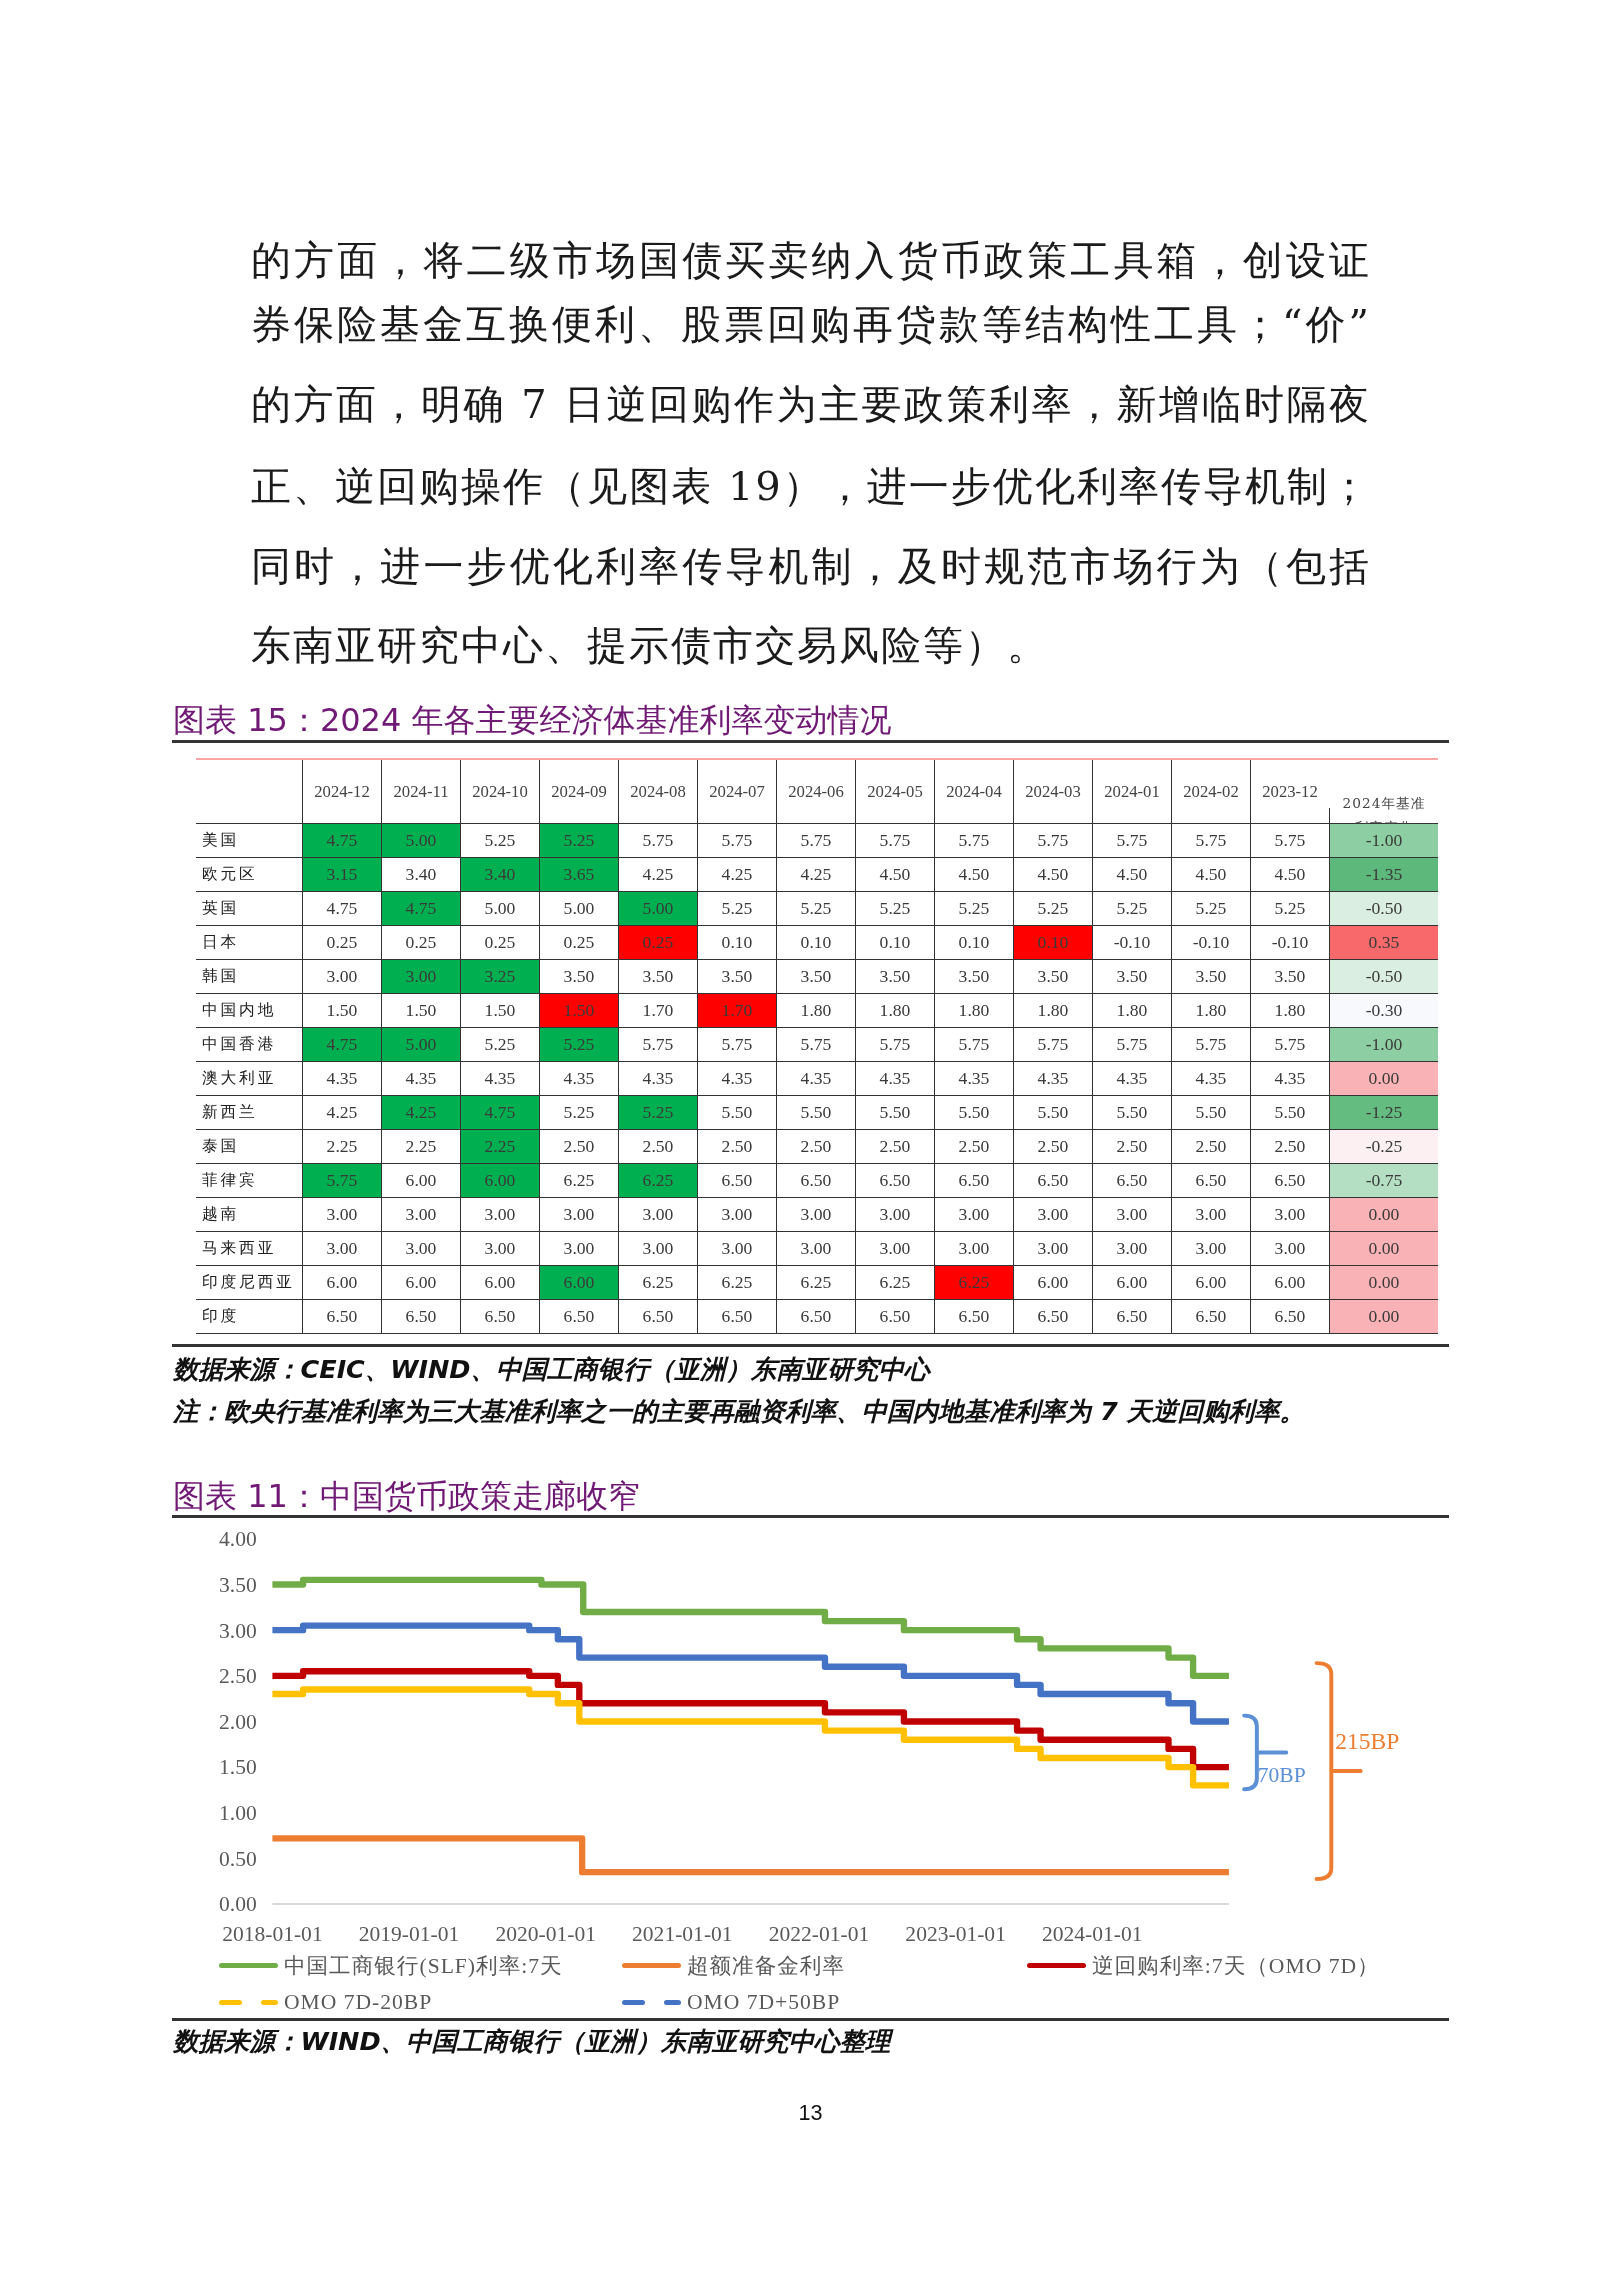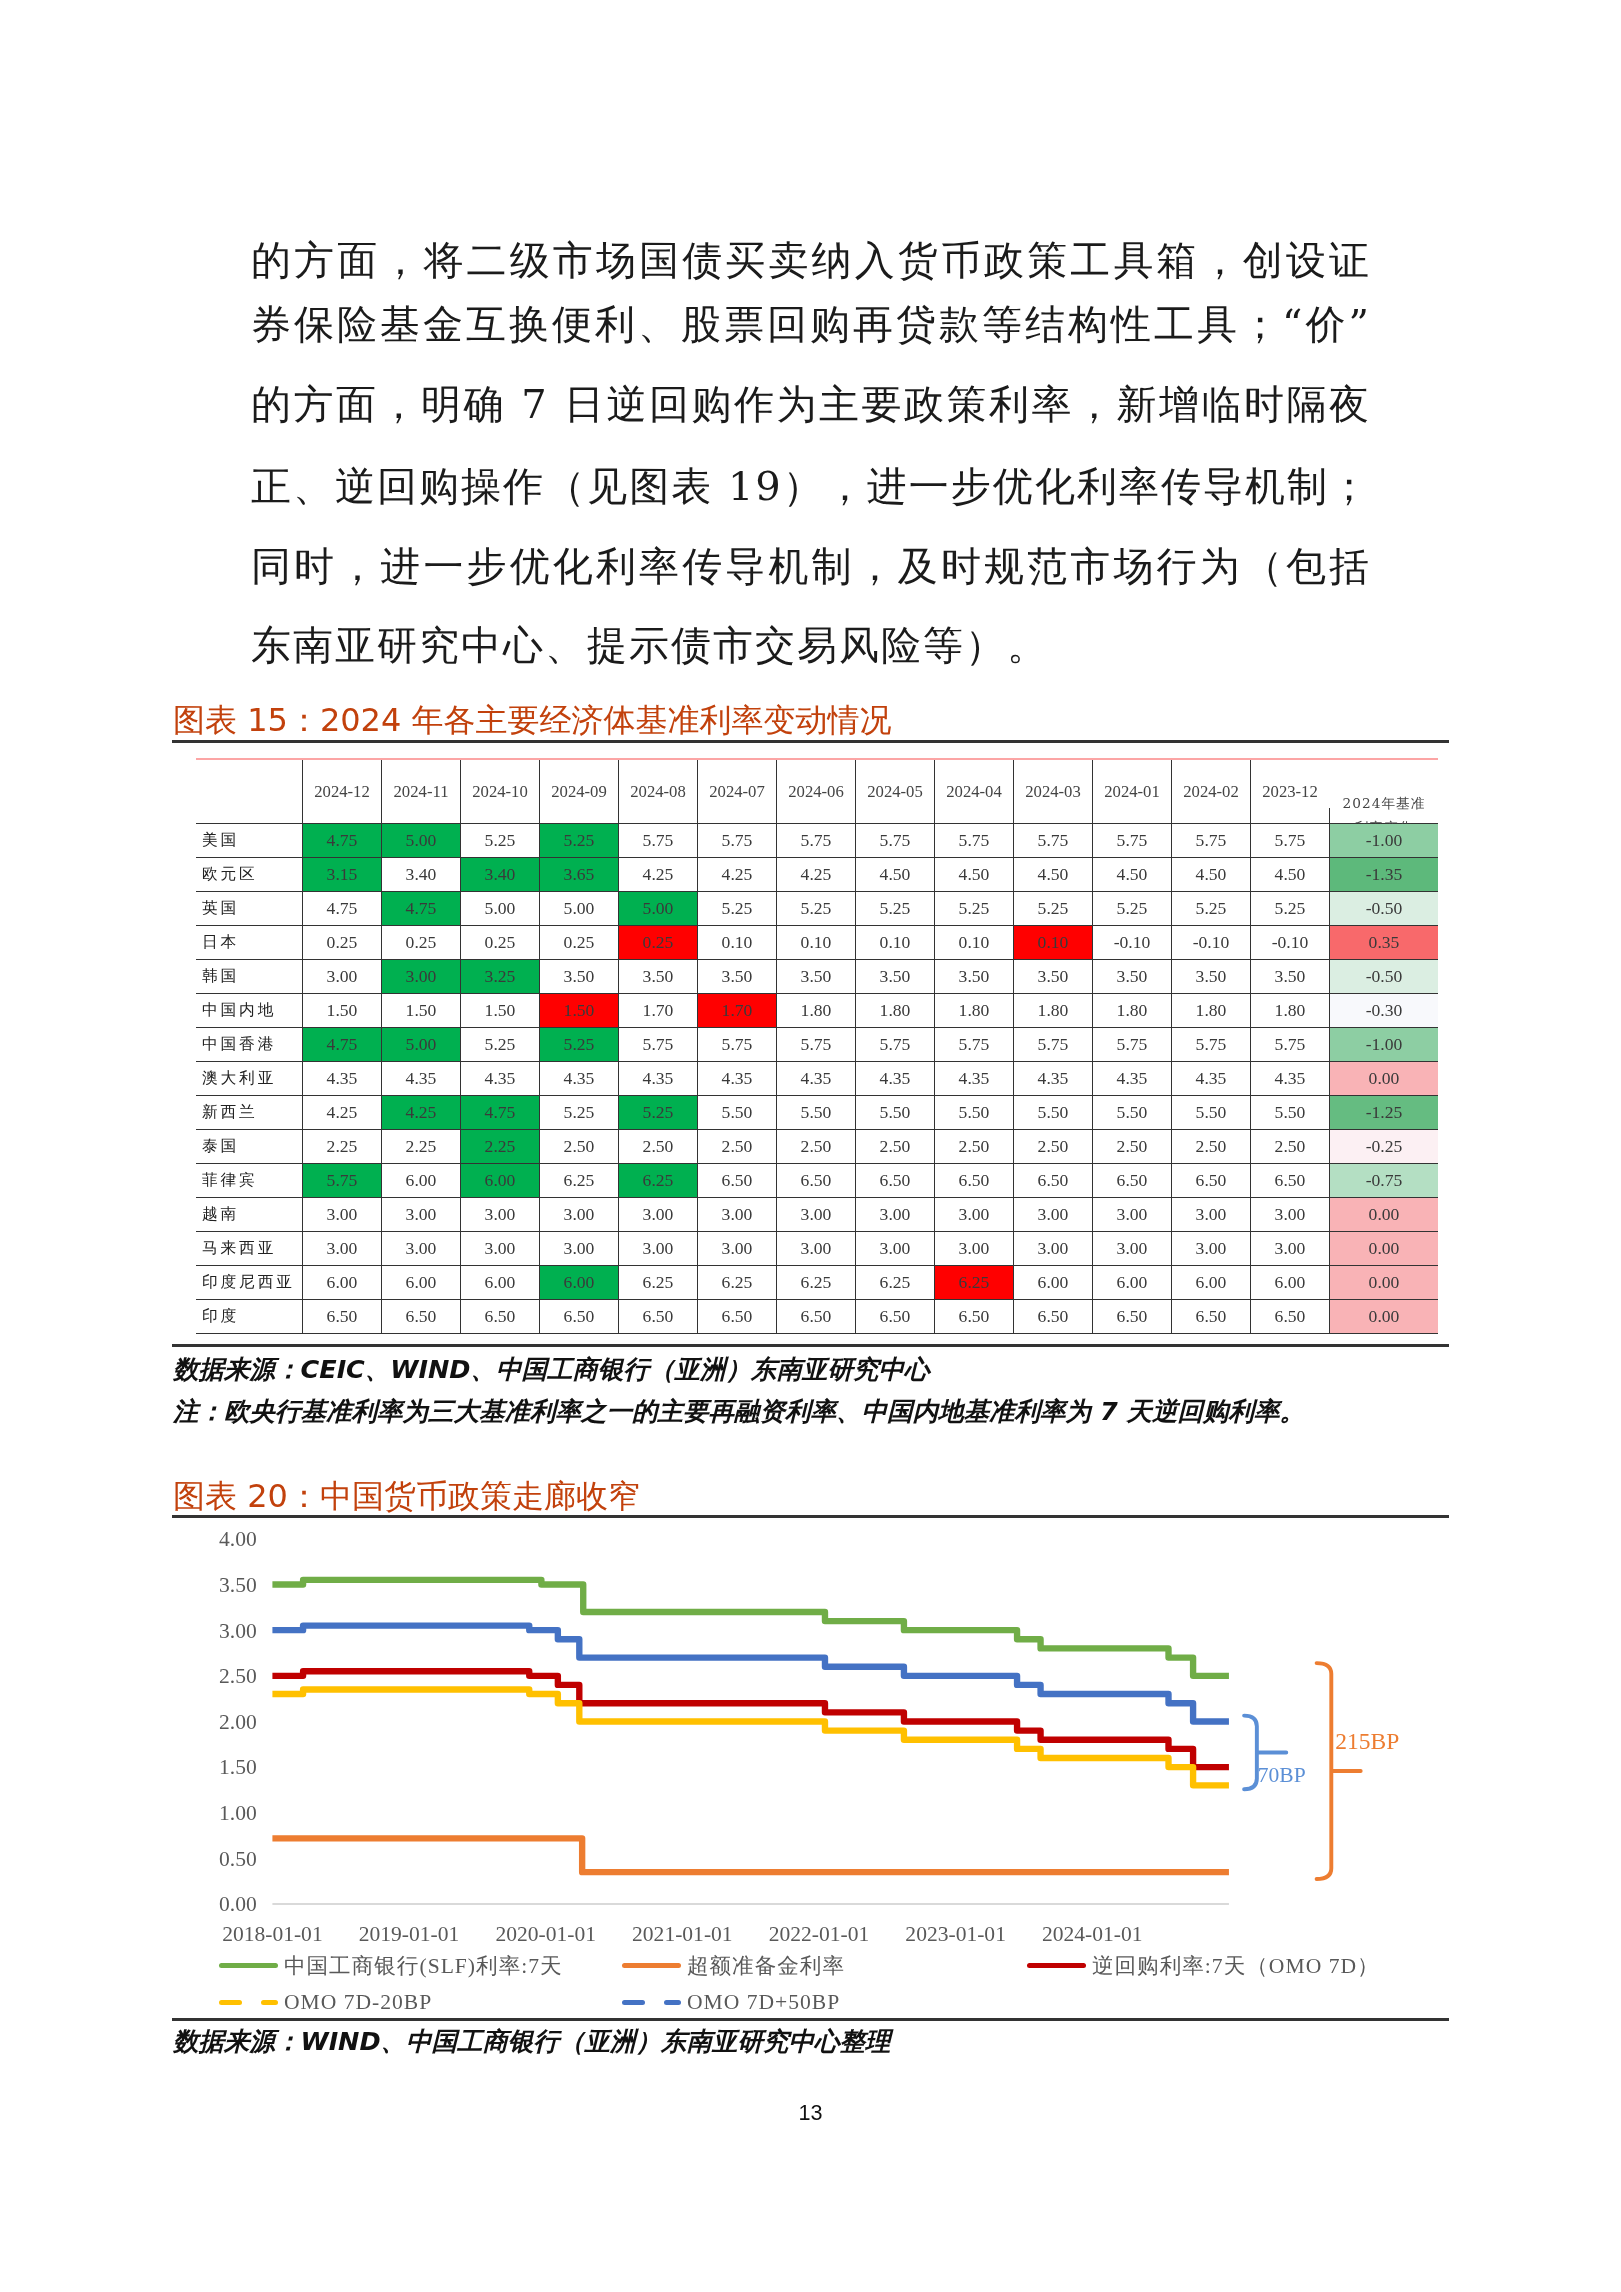--- a/index.html
+++ b/index.html
@@ -1,19 +1,19 @@
 <!DOCTYPE html>
 <html><head>
 <meta charset="utf-8">
 <style>
 html,body{margin:0;padding:0;background:#ffffff;}
 body{width:1621px;height:2293px;position:relative;overflow:hidden;color:#1b1b1b;}
 .para-line{position:absolute;left:251px;width:1120px;height:59px;line-height:59px;font-size:40px;letter-spacing:2px;font-family:"DejaVu Serif",serif;color:#1b1b1b;text-align:justify;text-align-last:justify;overflow:hidden;}
 .para-line.last{text-align-last:left;}
-.fig-title{position:absolute;left:173px;height:39px;line-height:39px;font-size:32px;font-family:"DejaVu Sans",sans-serif;color:#c2410c;white-space:nowrap;}
+.fig-title{position:absolute;left:173px;height:39px;line-height:39px;font-size:32px;font-family:"DejaVu Sans",sans-serif;color:#701a75;white-space:nowrap;}
 .rule{position:absolute;left:172px;width:1277px;height:2.9px;background:#333;}
 .note{position:absolute;left:173px;height:33px;line-height:33px;font-size:25.5px;font-style:italic;font-weight:bold;font-family:"DejaVu Sans",sans-serif;color:#111;white-space:nowrap;}
 .t15{position:absolute;left:196px;top:758px;width:1242px;display:grid;grid-template-columns:106px repeat(13,79px) 109px;grid-template-rows:64px repeat(15,34px);border-top:2px solid #fca5a5;font-family:"Liberation Serif",serif;}
 .trow{display:contents;}
 .cell{box-sizing:border-box;border-bottom:1.5px solid #333;display:flex;align-items:center;justify-content:center;font-size:17.6px;color:#3a3a3a;white-space:nowrap;}
 .cell.v{border-left:1.5px solid #333;}
 .cell.lbl{justify-content:flex-start;padding-left:5.9px;font-family:"DejaVu Serif",serif;font-size:15.7px;letter-spacing:2.9px;color:#222;}
 .cell.hdr{font-size:16.7px;color:#444;}
 .cell.chg-hdr{flex-direction:column;line-height:23.5px;font-family:"DejaVu Serif",serif;font-size:13.7px;letter-spacing:1px;margin-top:48px;}
 #chart16{position:absolute;left:167px;top:1524px;width:1304px;height:431px;overflow:visible;}
@@ -58,21 +58,21 @@
     <div class="trow"><div class="cell lbl">菲律宾</div><div class="cell v" style="background: rgb(0, 176, 80);">5.75</div><div class="cell v">6.00</div><div class="cell v" style="background: rgb(0, 176, 80);">6.00</div><div class="cell v">6.25</div><div class="cell v" style="background: rgb(0, 176, 80);">6.25</div><div class="cell v">6.50</div><div class="cell v">6.50</div><div class="cell v">6.50</div><div class="cell v">6.50</div><div class="cell v">6.50</div><div class="cell v">6.50</div><div class="cell v">6.50</div><div class="cell v">6.50</div><div class="cell v" style="background: rgb(180, 223, 195);">-0.75</div></div>
     <div class="trow"><div class="cell lbl">越南</div><div class="cell v">3.00</div><div class="cell v">3.00</div><div class="cell v">3.00</div><div class="cell v">3.00</div><div class="cell v">3.00</div><div class="cell v">3.00</div><div class="cell v">3.00</div><div class="cell v">3.00</div><div class="cell v">3.00</div><div class="cell v">3.00</div><div class="cell v">3.00</div><div class="cell v">3.00</div><div class="cell v">3.00</div><div class="cell v" style="background: rgb(249, 179, 182);">0.00</div></div>
     <div class="trow"><div class="cell lbl">马来西亚</div><div class="cell v">3.00</div><div class="cell v">3.00</div><div class="cell v">3.00</div><div class="cell v">3.00</div><div class="cell v">3.00</div><div class="cell v">3.00</div><div class="cell v">3.00</div><div class="cell v">3.00</div><div class="cell v">3.00</div><div class="cell v">3.00</div><div class="cell v">3.00</div><div class="cell v">3.00</div><div class="cell v">3.00</div><div class="cell v" style="background: rgb(249, 179, 182);">0.00</div></div>
     <div class="trow"><div class="cell lbl">印度尼西亚</div><div class="cell v">6.00</div><div class="cell v">6.00</div><div class="cell v">6.00</div><div class="cell v" style="background: rgb(0, 176, 80);">6.00</div><div class="cell v">6.25</div><div class="cell v">6.25</div><div class="cell v">6.25</div><div class="cell v">6.25</div><div class="cell v" style="background: rgb(255, 0, 0);">6.25</div><div class="cell v">6.00</div><div class="cell v">6.00</div><div class="cell v">6.00</div><div class="cell v">6.00</div><div class="cell v" style="background: rgb(249, 179, 182);">0.00</div></div>
     <div class="trow"><div class="cell lbl">印度</div><div class="cell v">6.50</div><div class="cell v">6.50</div><div class="cell v">6.50</div><div class="cell v">6.50</div><div class="cell v">6.50</div><div class="cell v">6.50</div><div class="cell v">6.50</div><div class="cell v">6.50</div><div class="cell v">6.50</div><div class="cell v">6.50</div><div class="cell v">6.50</div><div class="cell v">6.50</div><div class="cell v">6.50</div><div class="cell v" style="background: rgb(249, 179, 182);">0.00</div></div>
   </div>
 <div class="rule" style="top:1344px"></div>
 <div class="note" style="top:1353px">数据来源：CEIC、WIND、中国工商银行（亚洲）东南亚研究中心</div>
 <div class="note" style="top:1395px">注：欧央行基准利率为三大基准利率之一的主要再融资利率、中国内地基准利率为 7 天逆回购利率。</div>
 
-<div class="fig-title" style="top:1477px">图表 20：中国货币政策走廊收窄</div>
+<div class="fig-title" style="top:1477px">图表 11：中国货币政策走廊收窄</div>
 <div class="rule" style="top:1515px"></div>
 <svg id="chart16" viewBox="0 0 1330 440">
     <text x="91" y="395.5" text-anchor="end" font-family="&quot;Liberation Serif&quot;, serif" font-size="22" fill="#595959">0.00</text>
     <text x="91" y="348.9" text-anchor="end" font-family="&quot;Liberation Serif&quot;, serif" font-size="22" fill="#595959">0.50</text>
     <text x="91" y="302.3" text-anchor="end" font-family="&quot;Liberation Serif&quot;, serif" font-size="22" fill="#595959">1.00</text>
     <text x="91" y="255.7" text-anchor="end" font-family="&quot;Liberation Serif&quot;, serif" font-size="22" fill="#595959">1.50</text>
     <text x="91" y="209.1" text-anchor="end" font-family="&quot;Liberation Serif&quot;, serif" font-size="22" fill="#595959">2.00</text>
     <text x="91" y="162.5" text-anchor="end" font-family="&quot;Liberation Serif&quot;, serif" font-size="22" fill="#595959">2.50</text>
     <text x="91" y="115.89999999999998" text-anchor="end" font-family="&quot;Liberation Serif&quot;, serif" font-size="22" fill="#595959">3.00</text>
     <text x="91" y="69.30000000000001" text-anchor="end" font-family="&quot;Liberation Serif&quot;, serif" font-size="22" fill="#595959">3.50</text>

